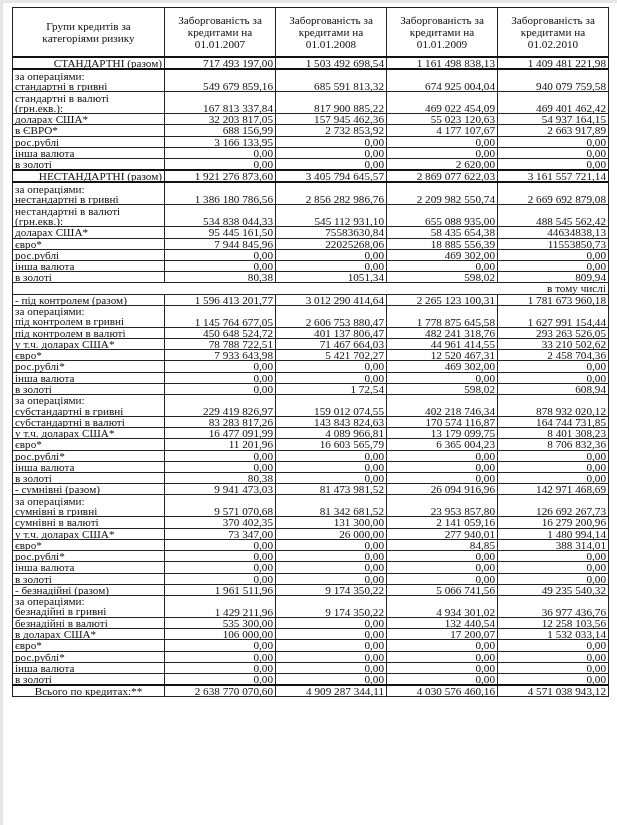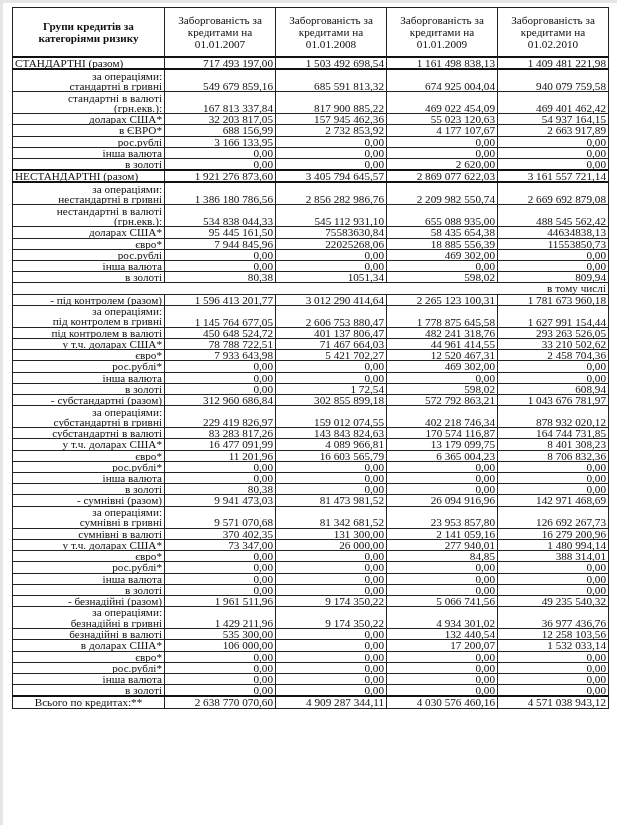--- a/index.html
+++ b/index.html
@@ -1,23 +1,23 @@
 <!DOCTYPE html>
 <html><head>
 <meta charset="utf-8">
 <style>
   html, body { margin:0; padding:0; background:#fff; }
   body { width:617px; height:825px; position:relative; overflow:hidden; font-family:"Liberation Serif", "DejaVu Serif", serif; color:#111; }
   .frame { position:absolute; left:0; top:0; width:617px; height:825px; border-left:3px solid #e6e6e6; border-top:3px solid #e6e6e6; box-sizing:border-box; }
   table { position:absolute; left:12px; top:7px; border-collapse:collapse; table-layout:fixed; width:597px; }
   td, th { border:1px solid #222; padding:0 2px; font-size:11.2px; line-height:10.2px; height:10.2px; white-space:nowrap; overflow:hidden; font-weight:normal; }
   th { text-align:center; line-height:12px; padding:1px 2px; vertical-align:middle; height:46px; }
-  td.lab { text-align:right; }
+  td.lab { text-align:left; }
   td.num { text-align:right; vertical-align:bottom; }
-  td.sec { text-align:left; }
+  td.sec { text-align:right; }
   td.tot { text-align:center; }
   tr.thick td { border-top:2px solid #111; }
   col.c0 { width:152px; }
   col.cn { width:111px; }
   col.cn2 { width:111px; }
   td.lab .l2 { display:block; }
 </style>
 </head>
 <body>
 
@@ -26,21 +26,21 @@
 <table>
   <colgroup>
       <col class="c0">
       <col class="cn">
       <col class="cn">
       <col class="cn">
       <col class="cn2">
     </colgroup>
   <thead>
     <tr>
-      <th style="white-space:normal;padding:0 14px;font-weight:bold;">Групи кредитів за категоріями ризику</th>
+      <th style="white-space:normal;padding:0 14px;">Групи кредитів за категоріями ризику</th>
       <th style="white-space:normal;">Заборгованість за кредитами на 01.01.2007</th>
       <th style="white-space:normal;">Заборгованість за кредитами на 01.01.2008</th>
       <th style="white-space:normal;">Заборгованість за кредитами на 01.01.2009</th>
       <th style="white-space:normal;">Заборгованість за кредитами на 01.02.2010</th>
     </tr>
   </thead>
   <tbody id="tbody">
       <tr class="thick">
         <td class="sec">СТАНДАРТНІ (разом)</td>
         <td class="num">717 493 197,00</td>
@@ -221,27 +221,20 @@
         <td class="num">0,00</td>
       </tr>
       <tr>
         <td class="lab">в золоті</td>
         <td class="num">0,00</td>
         <td class="num">1 72,54</td>
         <td class="num">598,02</td>
         <td class="num">608,94</td>
       </tr>
       <tr>
-        <td class="lab">- субстандартні (разом)</td>
-        <td class="num">312 960 686,84</td>
-        <td class="num">302 855 899,18</td>
-        <td class="num">572 792 863,21</td>
-        <td class="num">1 043 676 781,97</td>
-      </tr>
-      <tr>
         <td class="lab" style="height: 21px;">
           <span class="l2">за операціями:</span>
           <span class="l2">субстандартні в гривні</span>
         </td>
         <td class="num">229 419 826,97</td>
         <td class="num">159 012 074,55</td>
         <td class="num">402 218 746,34</td>
         <td class="num">878 932 020,12</td>
       </tr>
       <tr>

